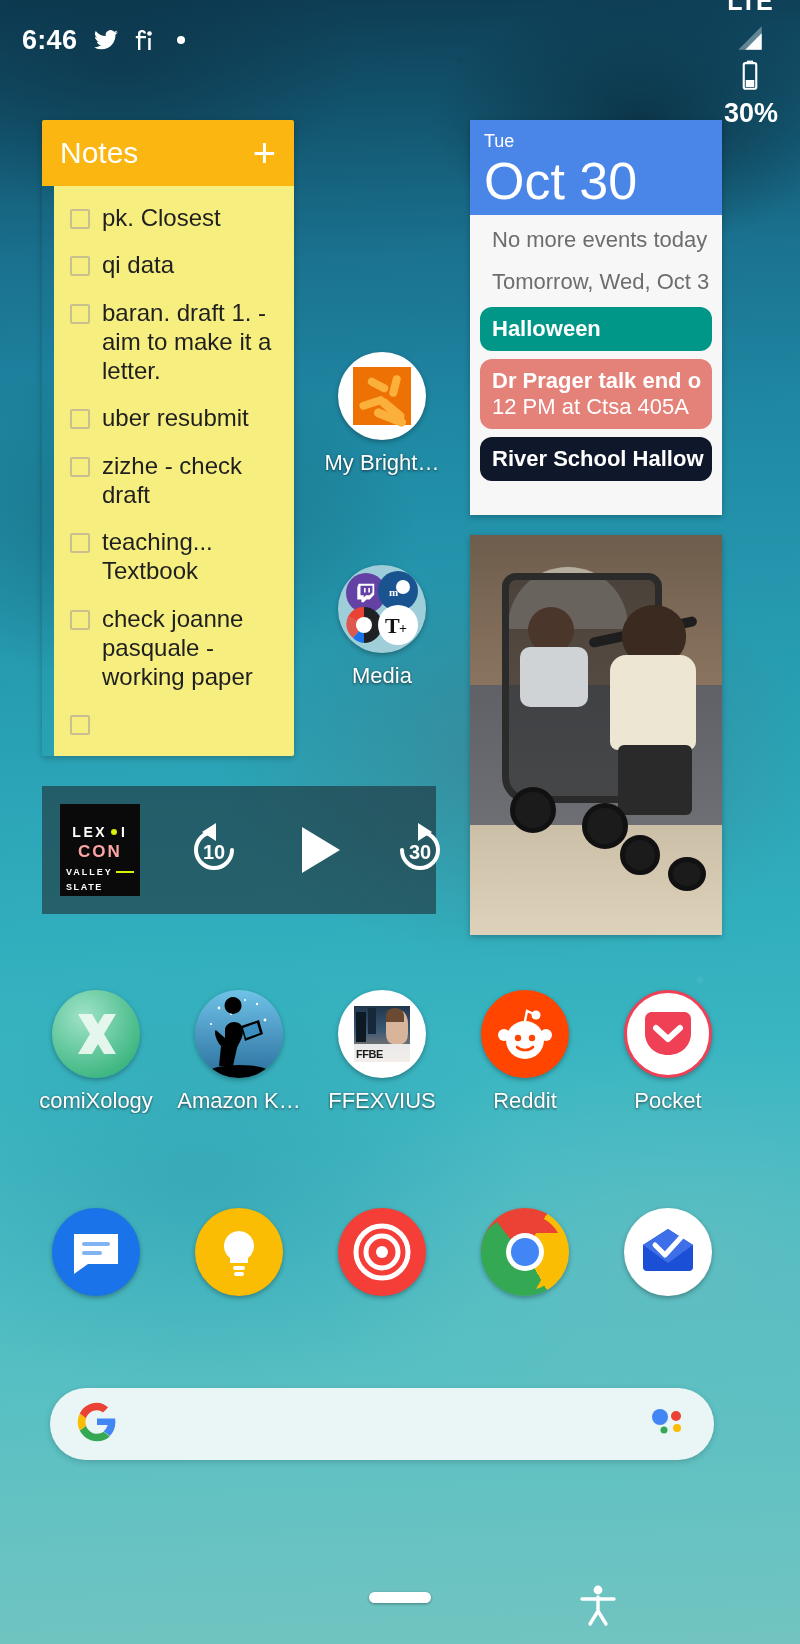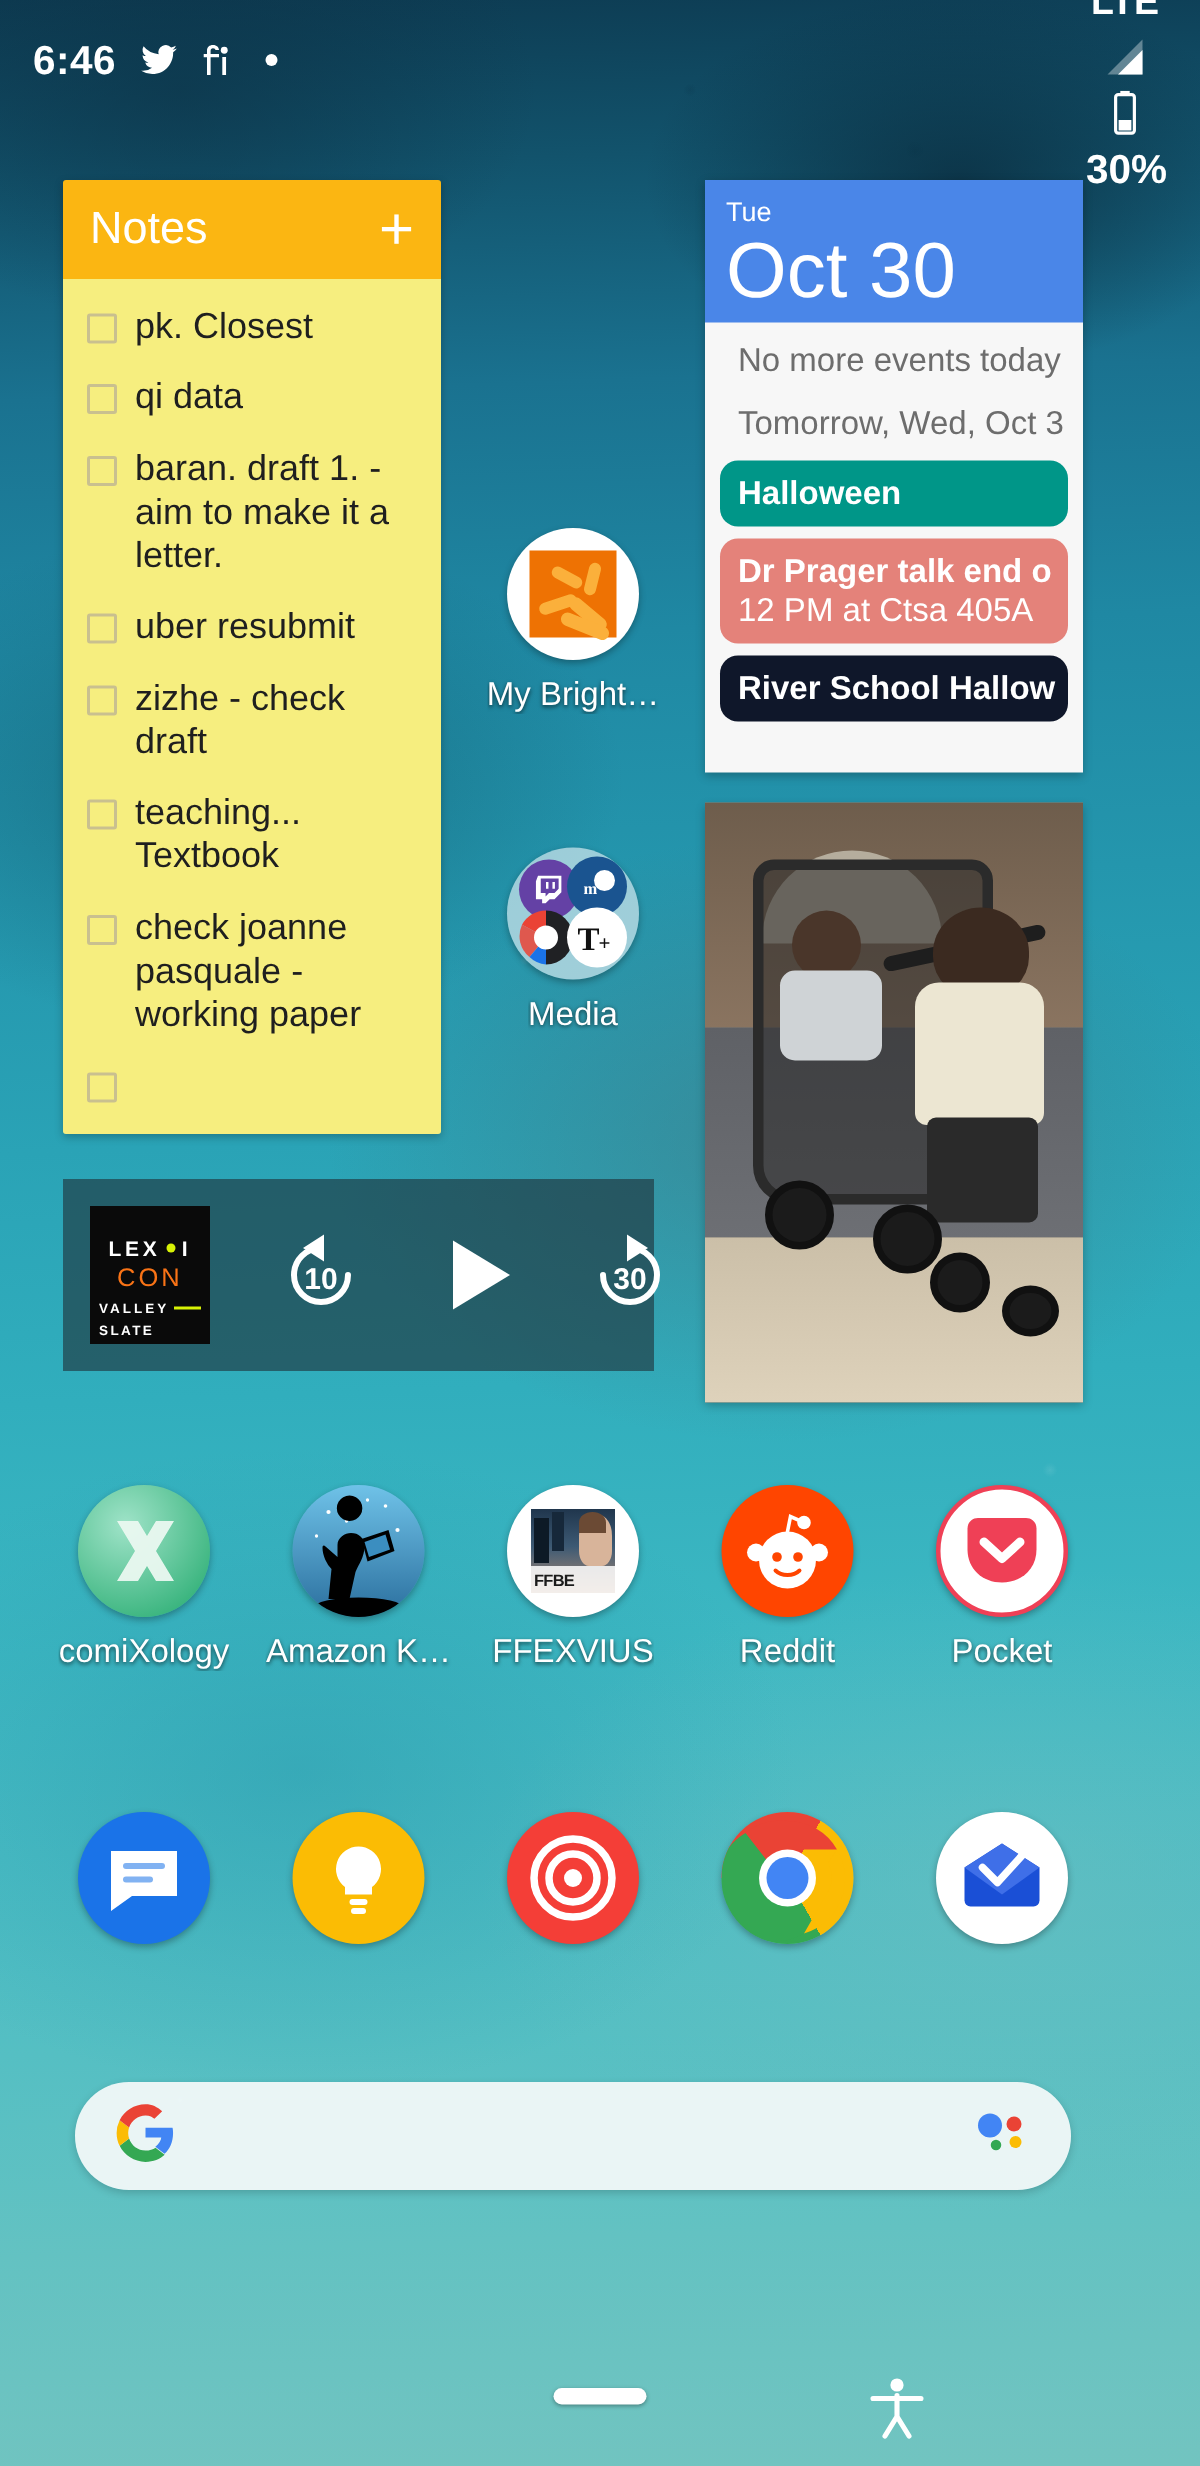--- a/index.html
+++ b/index.html
@@ -67,21 +67,21 @@
     border-radius:2px; overflow:hidden;
     box-shadow:0 2px 6px rgba(0,0,0,.25);
   }
   #notes-header{
     height:66px; background:#FBB612;
     display:flex; align-items:center; justify-content:space-between;
     padding:0 18px;
   }
   #notes-title{ color:#fff; font-size:30px; font-weight:400; }
   #notes-add{ color:#fff; font-size:40px; line-height:1; font-weight:300; cursor:pointer; }
-  #notes-body{ background:#F6EE7F; padding:8px 0 12px 0; }
+  #notes-body{ background:#F6EE7F; padding:8px 0 12px 0;margin-left:12px; }
   .note-row{ display:flex; align-items:flex-start; padding:9px 14px 9px 16px; gap:12px; }
   .note-check{
     width:20px; height:20px; min-width:20px; margin-top:6px;
     border:2px solid #c9c08f; border-radius:2px; background:transparent;
   }
   .note-text{ font-size:24px; line-height:1.22; color:#1f1f1f; }
 
   
   #calendar-widget{
     position:absolute; left:470px; top:120px; width:252px; height:395px;
@@ -134,21 +134,21 @@
     background:rgba(30,42,48,.58);
     display:flex; align-items:center;
   }
   #podcast-art{
     width:92px; height:92px; margin-left:18px; background:#0a0a0a;
     display:flex; flex-direction:column; align-items:center; justify-content:center;
     padding:8px 6px; position:relative;
   }
   .pa-line1{ color:#fff; font-size:14px; font-weight:700; letter-spacing:2.5px; display:flex; align-items:center; gap:4px;justify-content:flex-end; }
   .pa-dot{ width:6px; height:6px; border-radius:50%; background:#d7f205; display:inline-block; }
-  .pa-line2{ color:#f97316; font-size:17px; font-weight:400; letter-spacing:2px; margin-top:2px;text-align:center; }
+  .pa-line2{ color:#fca5a5; font-size:17px; font-weight:700; letter-spacing:2px; margin-top:2px;text-align:center; }
   .pa-line3{ color:#fff; font-size:9px; font-weight:700; letter-spacing:2px; margin-top:5px; display:flex; align-items:center; gap:3px; }
   .pa-bar{ width:18px; height:2px; background:#d7f205; display:inline-block; }
   .pa-line4{ color:#fff; font-size:9px; font-weight:700; letter-spacing:1.6px; position:absolute; left:6px; bottom:4px; }
   .pc-btn{ display:flex; align-items:center; justify-content:center; cursor:pointer; }
   #pc-back{ margin-left:42px; }
   #pc-play{ margin-left:40px; }
   #pc-fwd{ margin-left:40px; }
 
   
   .app{

